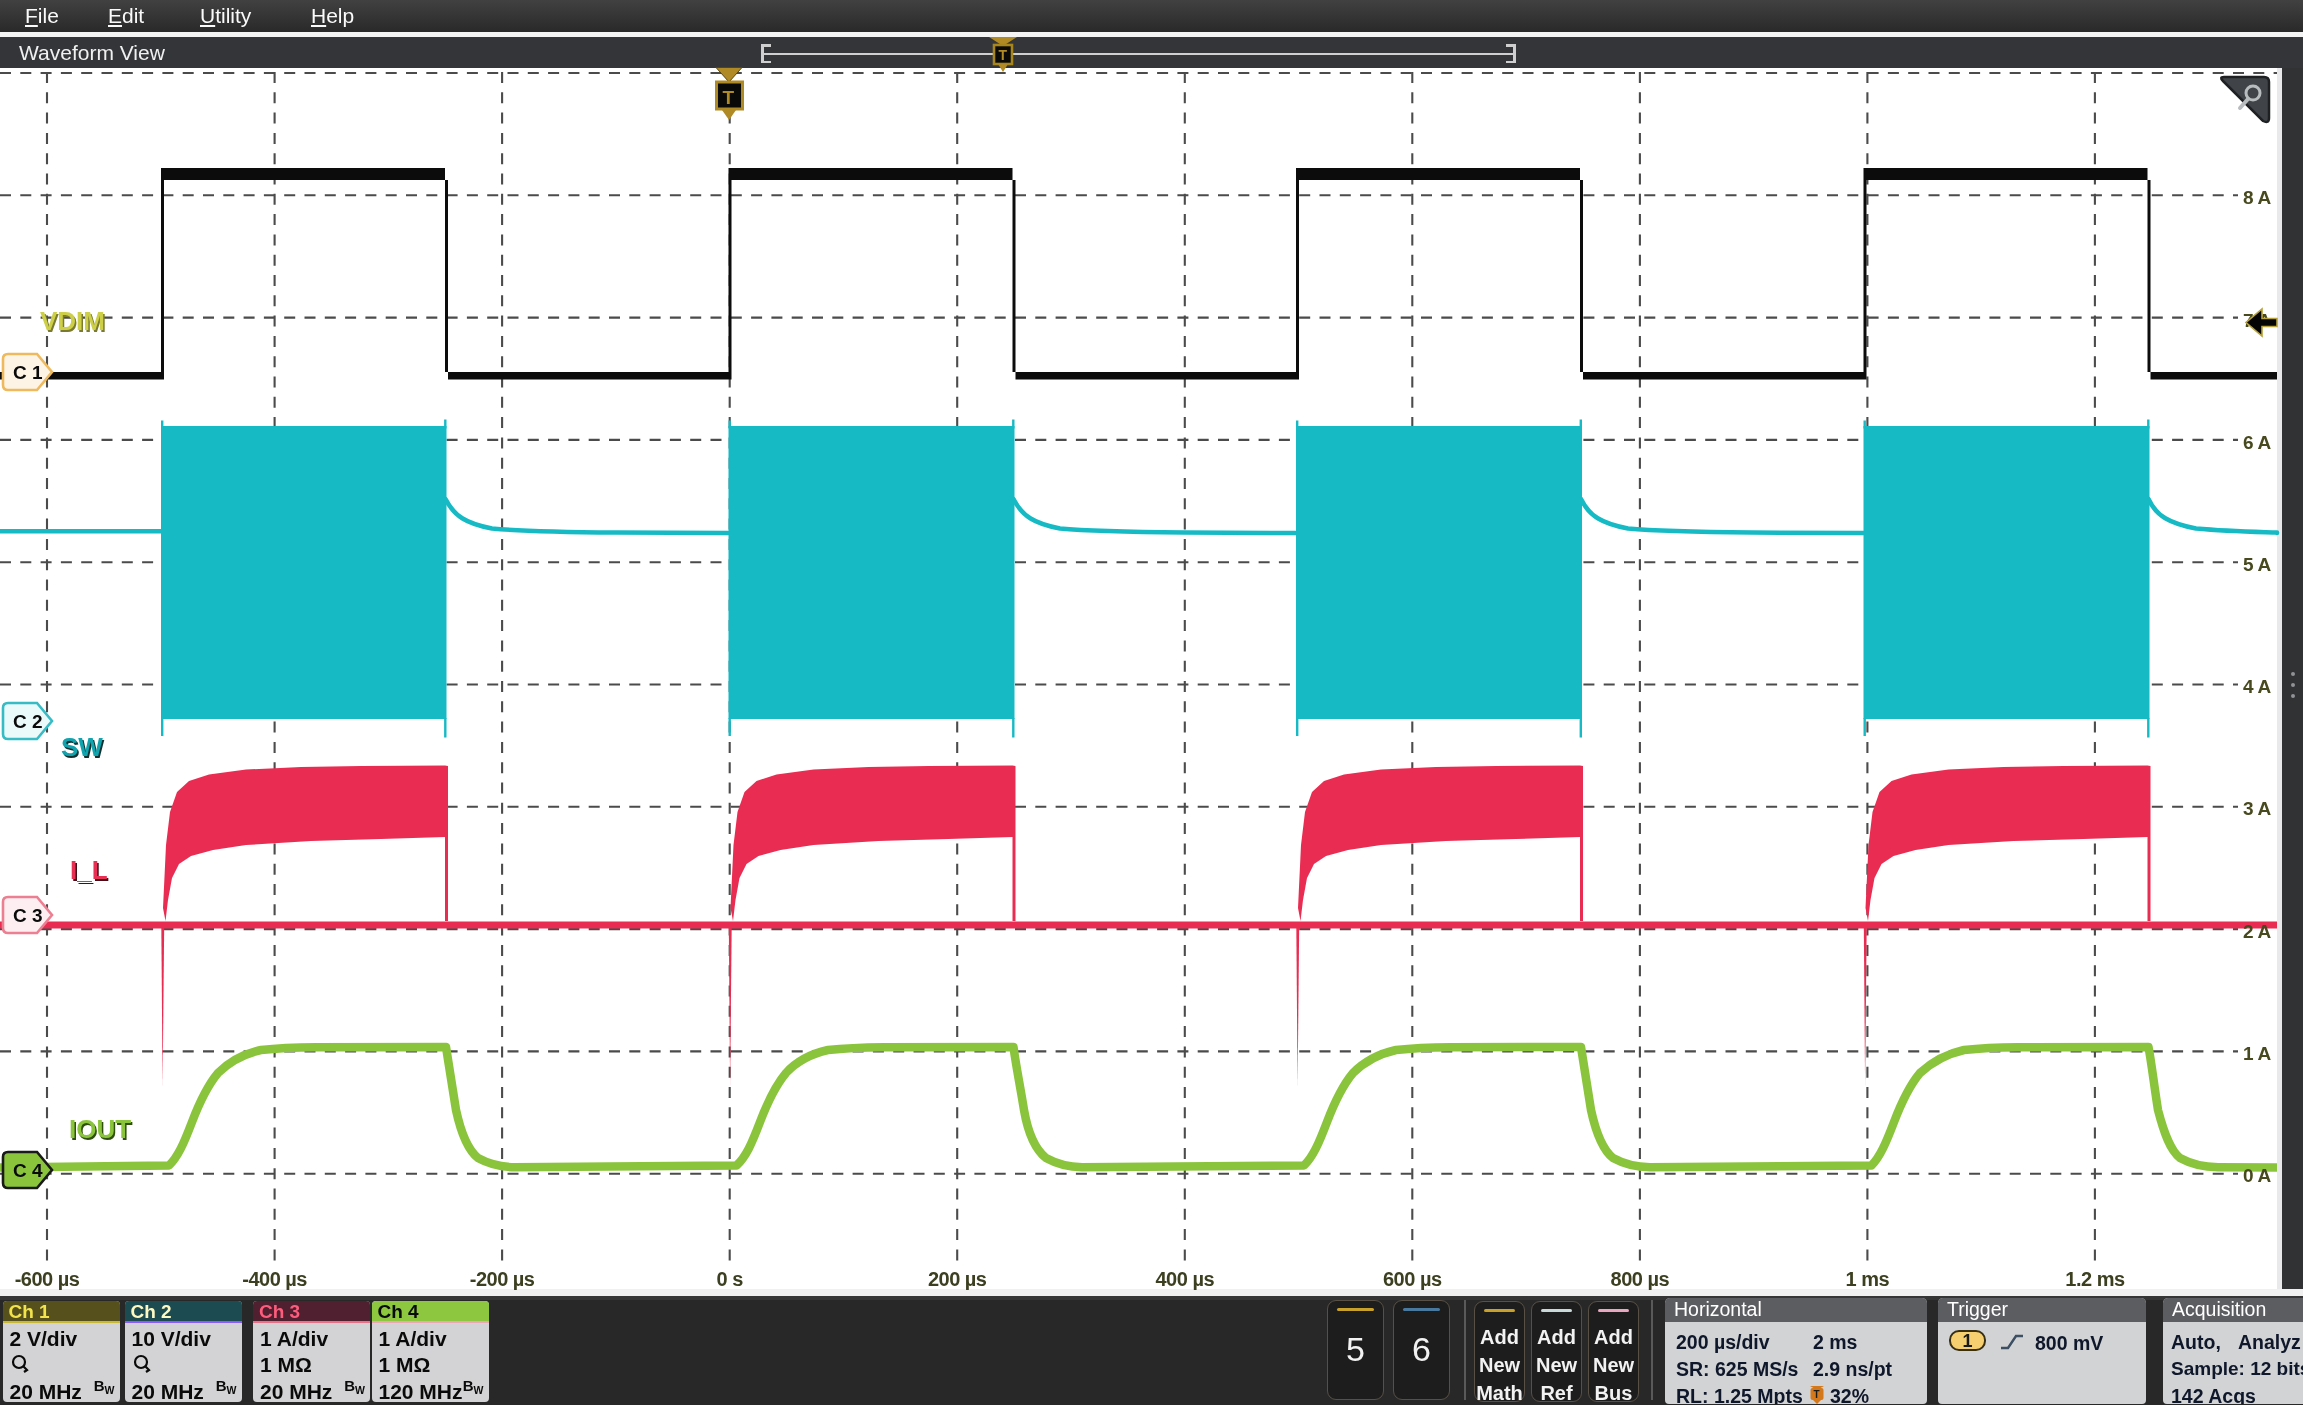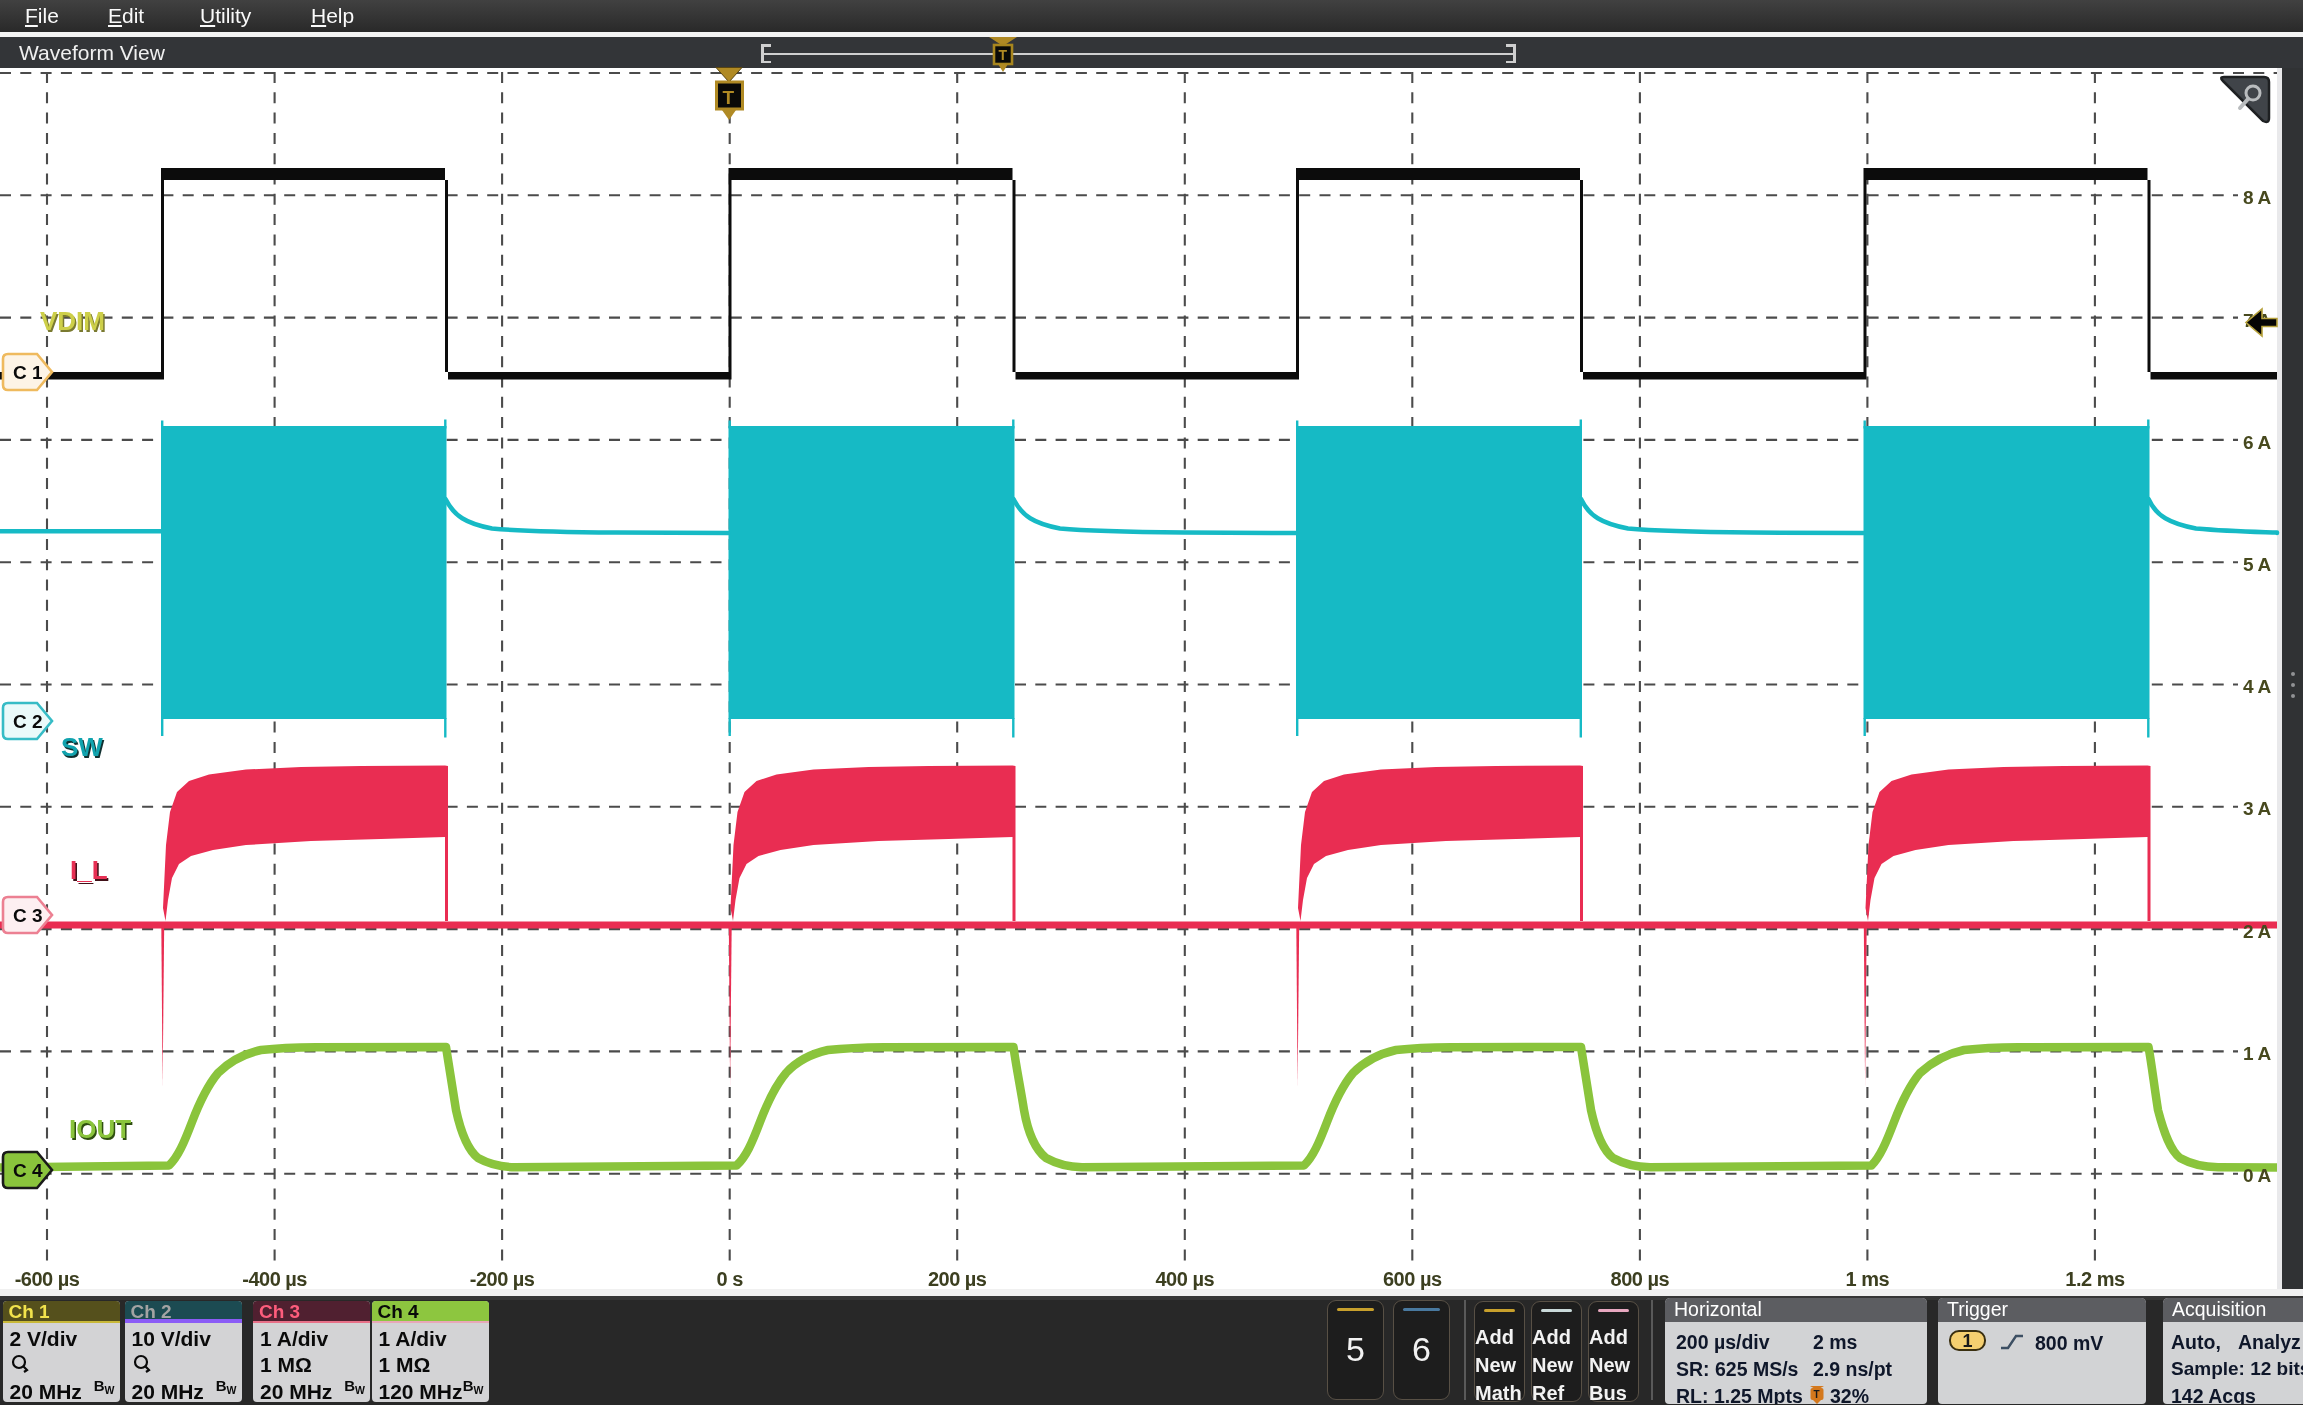--- a/index.html
+++ b/index.html
@@ -11,21 +11,21 @@
 #lightstrip{position:absolute;left:2277px;top:67.5px;width:4.5px;height:1228.5px;background:#e9e9eb}
 #sidebar{position:absolute;left:2281.5px;top:67.5px;width:21.5px;height:1228.5px;background:#303234}
 #botbar{position:absolute;left:0;top:1296px;width:2303px;height:109px;background:#282828}
 .chbox{position:absolute;top:1301px;width:117px;height:101px;background:#d3d3d5;border-radius:4px;overflow:hidden;color:#0a0a0a}
 .chhead{height:21.5px;font-size:19px;font-weight:bold;padding-left:6px;line-height:21px}
 .chrow{position:absolute;left:7px;font-size:21px;font-weight:bold;white-space:nowrap}
 .bw{position:absolute;right:5px;top:76px;font-weight:bold;font-size:15px}
 .bw span{font-size:10.5px;vertical-align:-3px}
 .btn56{position:absolute;top:1300px;width:57px;height:100px;background:#1d1d1d;border:1.5px solid #585045;border-radius:9px;color:#f2f2f2;font-size:34px;text-align:center;line-height:97px}
 .accent{position:absolute;left:9px;right:9px;top:7px;height:3px;border-radius:2px}
-.addbtn{position:absolute;top:1301px;width:51px;height:101px;background:#1d1d1d;border:1.5px solid #585045;border-radius:9px;color:#f2f2f2;font-size:20px;font-weight:bold;text-align:left;padding-top:21px;line-height:28px}
+.addbtn{position:absolute;top:1301px;width:51px;height:101px;background:#1d1d1d;border:1.5px solid #585045;border-radius:9px;color:#f2f2f2;font-size:20px;font-weight:bold;text-align:center;padding-top:21px;line-height:28px}
 .vsep{position:absolute;top:1300px;width:1.5px;height:100px;background:#5a5a5a}
 .panel{position:absolute;top:1298px;height:106px;background:#d2d3d5;border-radius:5px 5px 4px 4px;overflow:hidden}
 .phead{height:23.5px;background:#5c5d61;color:#ffffff;font-size:19.5px;padding-left:9px;line-height:23px}
 .prow{position:absolute;font-size:19.5px;font-weight:bold;color:#0f172a;white-space:nowrap}
 </style></head><body>
 <div id="menubar">
     <span class="it" style="left:25px"><u>F</u>ile</span>
     <span class="it" style="left:108px"><u>E</u>dit</span>
     <span class="it" style="left:200px"><u>U</u>tility</span>
     <span class="it" style="left:311px"><u>H</u>elp</span>
@@ -176,21 +176,21 @@
     <div class="chhead" style="background:#55501c;color:#f2e34c;border-bottom:2px solid #c8b838">Ch 1</div>
     <div class="chrow" style="top:26px">2 V/div</div>
     <div class="chrow" style="top:52px"><svg width="22" height="20" viewBox="0 0 22 20" style="margin-top:1px">
         <circle cx="9" cy="8" r="6" fill="none" stroke="#0a0a0a" stroke-width="2.2"></circle>
         <path d="M13,12 L17,16 L14,18" fill="none" stroke="#0a0a0a" stroke-width="2.2"></path>
       </svg></div>
     <div class="chrow" style="top:79px">20 MHz</div>
     <div class="bw">B<span>W</span></div>
   </div>
 <div class="chbox" style="left:124.5px">
-    <div class="chhead" style="background:#1c4b52;color:#a3a3a3;border-bottom:4px solid #8b5cf6">Ch 2</div>
+    <div class="chhead" style="background:#1c4b52;color:#fef9c3;border-bottom:2px solid #8b5cf6">Ch 2</div>
     <div class="chrow" style="top:26px">10 V/div</div>
     <div class="chrow" style="top:52px"><svg width="22" height="20" viewBox="0 0 22 20" style="margin-top:1px">
         <circle cx="9" cy="8" r="6" fill="none" stroke="#0a0a0a" stroke-width="2.2"></circle>
         <path d="M13,12 L17,16 L14,18" fill="none" stroke="#0a0a0a" stroke-width="2.2"></path>
       </svg></div>
     <div class="chrow" style="top:79px">20 MHz</div>
     <div class="bw">B<span>W</span></div>
   </div>
 <div class="chbox" style="left:253px">
     <div class="chhead" style="background:#502030;color:#fd5d7c;border-bottom:2px solid #e87088">Ch 3</div>

